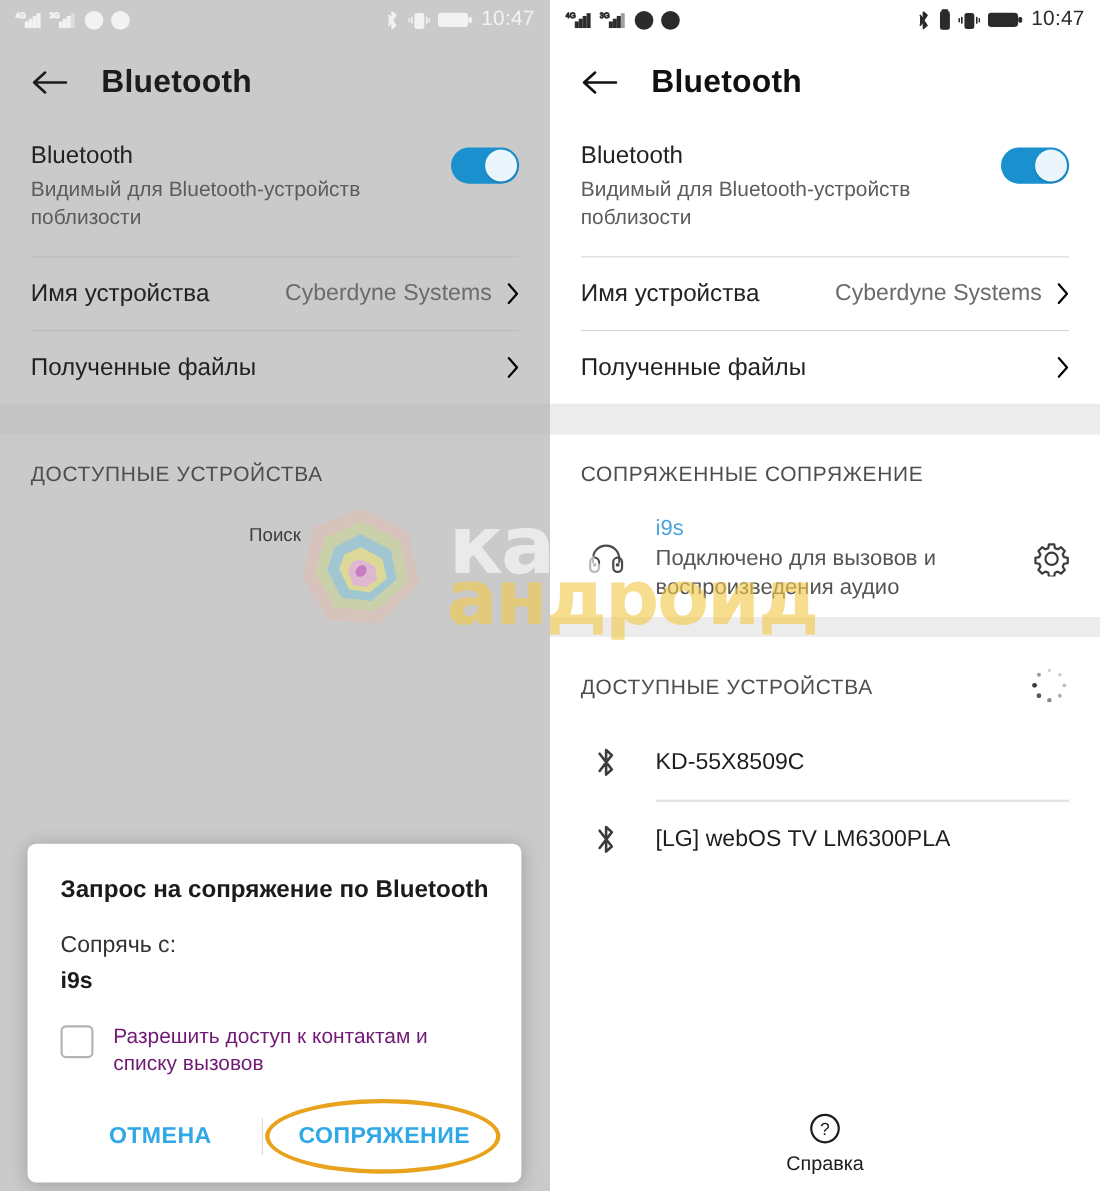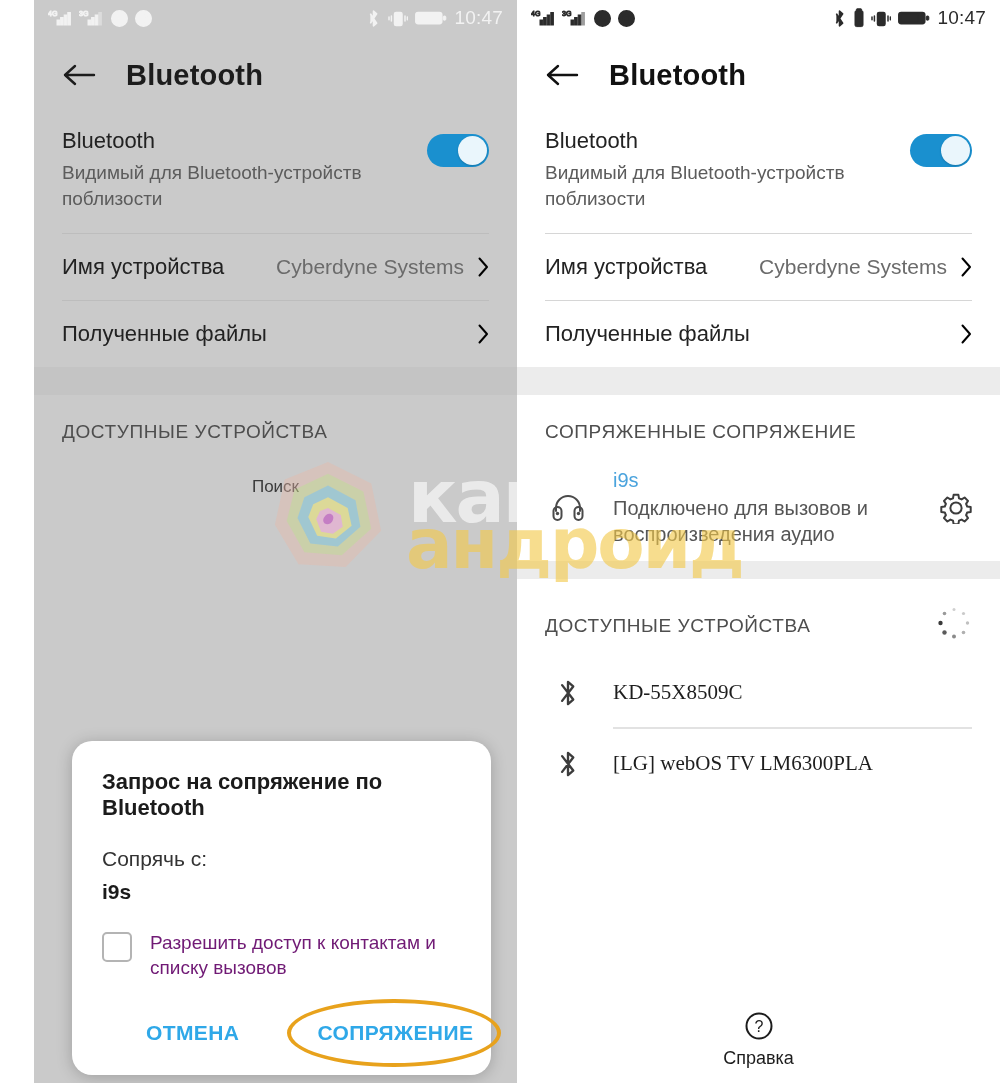--- a/index.html
+++ b/index.html
@@ -3,21 +3,21 @@
 <meta charset="utf-8">
 <style>
   * { margin:0; padding:0; box-sizing:border-box; }
   html,body { width:1000px; height:1083px; }
   body {
     font-family:"Liberation Sans", sans-serif;
     background:#ffffff;
     overflow:hidden;
     position:relative;
   }
-  .screens { display:flex; width:1000px; height:1083px;padding-left:34px; }
+  .screens { display:flex; width:1000px; height:1083px; }
   .screen { width:500px; height:1083px; position:relative; overflow:hidden; background:#fff; }
 
   
   .screen.left { background:#cacaca; }
 
   
   .statusbar { height:36px; display:flex; align-items:center; padding:0 14px; }
   .sb-left { display:flex; align-items:center; gap:5px; }
   .sb-right { margin-left:auto; display:flex; align-items:center; gap:7px; }
   .sb-time { font-size:19px; letter-spacing:.2px; }
@@ -69,37 +69,37 @@
 
   
   .dev-row { display:flex; align-items:center; padding:14px 28px; }
   .dev-icon { width:46px; flex:0 0 46px; display:flex; align-items:center; justify-content:center; }
   .dev-body { flex:1; padding-left:22px; padding-right:14px; }
   .dev-name-blue { font-size:20px; color:#4aa3dd; margin-bottom:3px; }
   .dev-status { font-size:20px; color:#555; line-height:1.3; max-width:300px; }
   .gear { width:32px; height:32px; flex:0 0 auto; }
 
   
-  .avail-row { display:flex; align-items:flex-start; padding:0 28px;font-family:Liberation Serif, serif; }
+  .avail-row { display:flex; align-items:flex-start; padding:0 28px; }
   .avail-inner { display:flex; align-items:center; width:100%; }
   .avail-name { font-size:21px; color:#1e1e1e; padding:22px 0; }
   .avail-sep { height:1px; background:#e2e2e2; margin-left:96px; margin-right:28px; }
 
   
   .help {
     position:absolute; left:0; right:0; bottom:14px;
     display:flex; flex-direction:column; align-items:center; gap:7px;
   }
   .help-label { font-size:18px; color:#1c1c1c; }
   .left .help-label { color:#1c1c1c; }
 
   
   .dialog {
-    position:absolute; left:38px; right:26px; bottom:8px;
-    background:#fff; border-radius:20px; padding:28px 30px 10px 30px;
+    position:absolute; left:25px; right:26px; bottom:8px;
+    background:#fff; border-radius:8px; padding:28px 30px 10px 30px;
     box-shadow:0 2px 16px rgba(0,0,0,.22);
   }
   .dlg-title { font-size:22px; font-weight:bold; color:#1b1b1b; margin-bottom:26px; }
   .dlg-lead { font-size:21px; color:#333; margin-bottom:9px; }
   .dlg-device { font-size:21px; font-weight:bold; color:#1b1b1b; margin-bottom:26px; }
   .cb-row { display:flex; align-items:flex-start; gap:18px; margin-bottom:34px; }
   .checkbox {
     width:30px; height:30px; border:2px solid #b4b4b4; border-radius:5px;
     flex:0 0 auto; background:#fff; margin-top:2px;
   }

